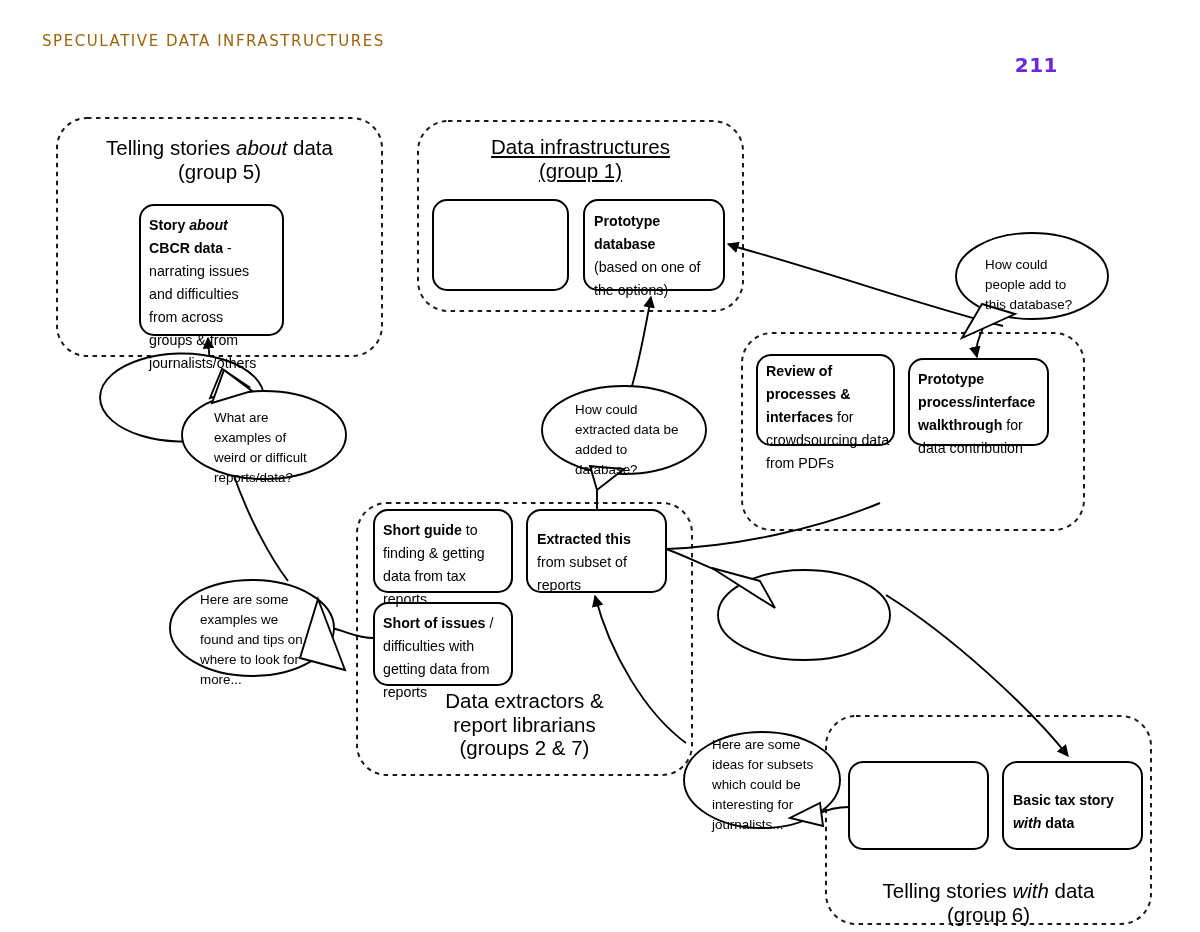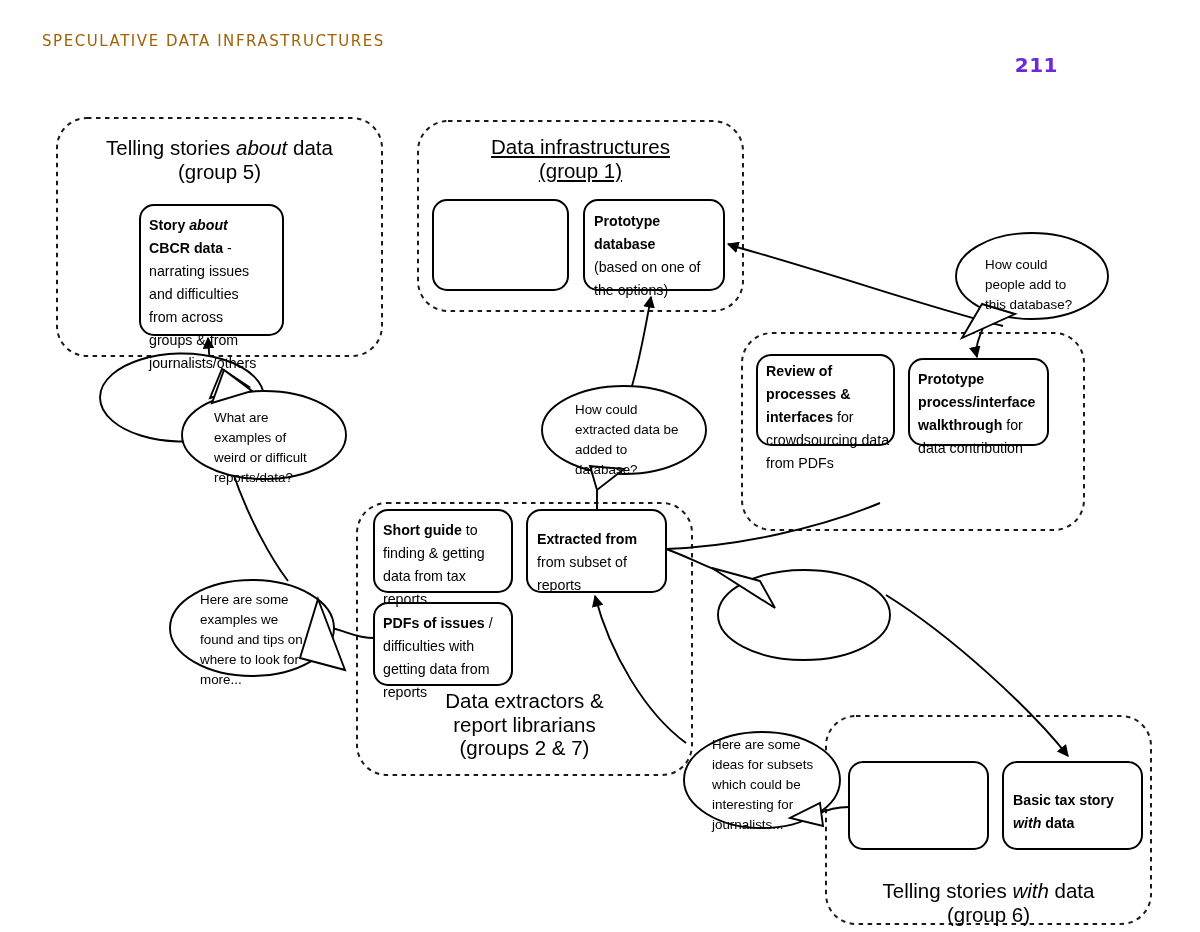--- a/index.html
+++ b/index.html
@@ -241,23 +241,23 @@
 
 
   <div class="card-text" style="left:594px; top:202px; width:126px;"><b>Prototype<br>database</b><br>(based on one of<br>the options)</div>
 
   <div class="card-text" style="left:766px; top:352px; width:126px;"><b>Review of<br>processes &amp;<br>interfaces</b> for<br>crowdsourcing data<br>from PDFs</div>
 
   <div class="card-text" style="left:918px; top:360px; width:128px;"><b>Prototype<br>process/interface<br>walkthrough</b> for<br>data contribution</div>
 
   <div class="card-text" style="left:383px; top:511px; width:126px;"><b>Short guide</b> to<br>finding &amp; getting<br>data from tax<br>reports</div>
 
-  <div class="card-text" style="left:383px; top:604px; width:126px;"><b>PDFs of issues</b> /<br>difficulties with<br>getting data from<br>reports</div>
-
-  <div class="card-text" style="left:537px; top:520px; width:126px;"><b>Extracted from</b><br>from subset of<br>reports</div>
+  <div class="card-text" style="left:383px; top:604px; width:126px;"><b>Short of issues</b> /<br>difficulties with<br>getting data from<br>reports</div>
+
+  <div class="card-text" style="left:537px; top:520px; width:126px;"><b>Extracted this</b><br>from subset of<br>reports</div>
 
 
   <div class="card-text" style="left:1013px; top:781px; width:126px;"><b>Basic tax story<br><i>with</i> data</b></div>
 
   <div class="bubble-text" style="left:214px; top:400px; width:122px;">What are<br>examples of<br>weird or difficult<br>reports/data?</div>
 
   <div class="bubble-text" style="left:200px; top:582px; width:124px;">Here are some<br>examples we<br>found and tips on<br>where to look for<br>more...</div>
 
   <div class="bubble-text" style="left:575px; top:392px; width:122px;">How could<br>extracted data be<br>added to<br>database?</div>
 

